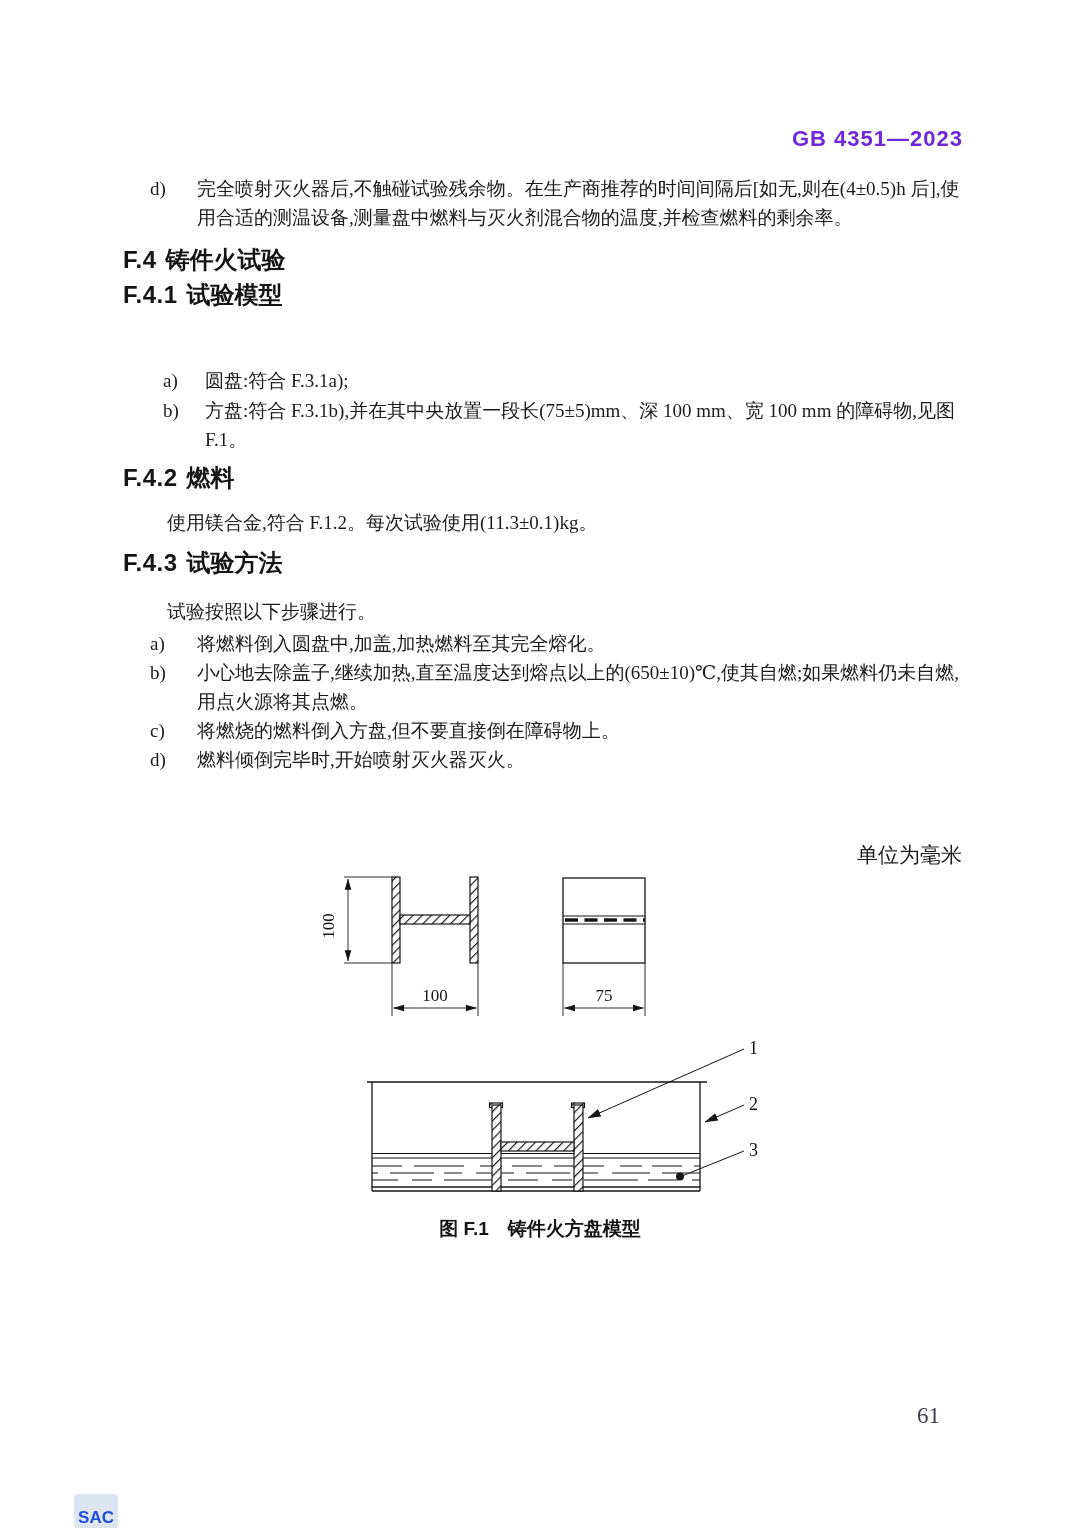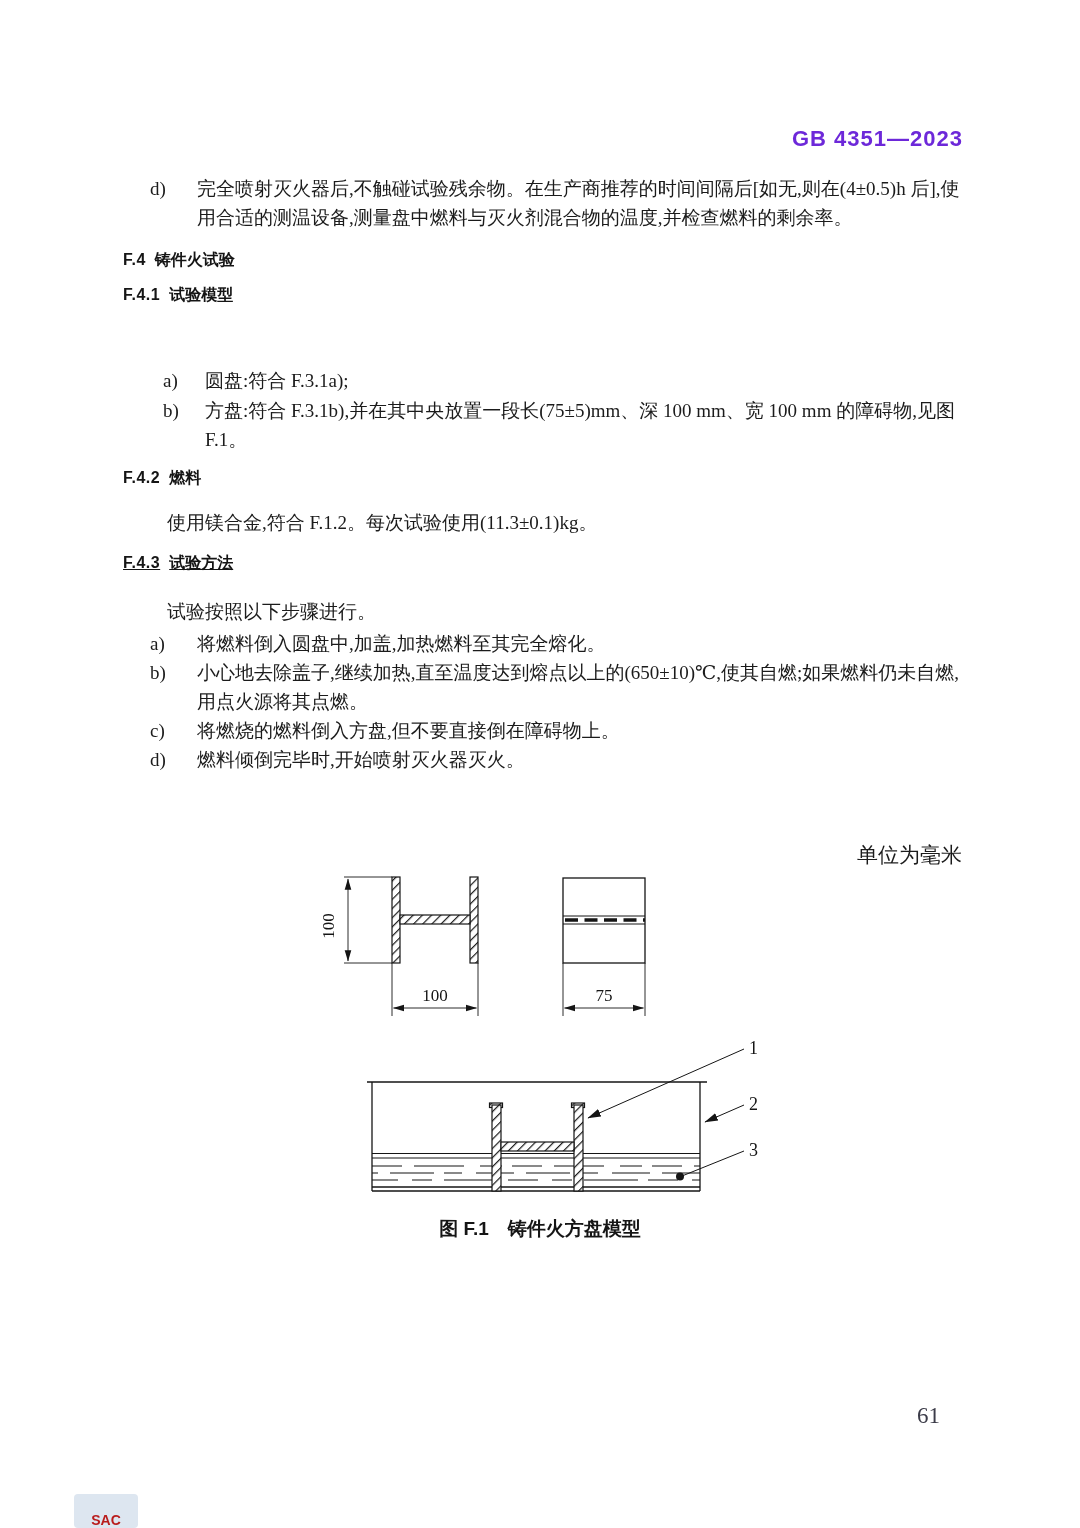--- a/index.html
+++ b/index.html
@@ -23,21 +23,21 @@
     font-size: 22px;
     letter-spacing: 1px;
     color: #6d28d9;
   }
   .heading {
     left: 123px;
     display: flex;
     gap: 9px;
     font-family: "Liberation Sans", "DejaVu Sans", sans-serif;
     font-weight: 700;
-    font-size: 16px;
+    font-size: 24px;
     line-height: 24px;
     color: #151515;
   }
   .heading .h-num { letter-spacing: 0.5px; }
   .para { line-height: 29px; }
   .list-item { display: flex; line-height: 29px; }
   .list-item .marker { flex: 0 0 auto; }
   .list-item .itext { flex: 1 1 auto; }
   .mk47 .marker { width: 47px; }
   .mk42 .marker { width: 42px; }
@@ -50,32 +50,32 @@
     text-align: center;
     font-family: "Liberation Sans", "DejaVu Sans", sans-serif;
     font-weight: 700;
     font-size: 19px;
     color: #151515;
   }
   .page-number { top: 1403px; left: 917px; font-size: 23px; color: #3c3c49; }
   .watermark {
     left: 74px;
     top: 1494px;
-    width: 64px;
+    width: 44px;
     height: 34px;
     background: #dde6f0;
     border-radius: 4px;
     overflow: hidden;
     display: flex;
     align-items: flex-end;
     justify-content: center;
     font-family: "Liberation Sans", "DejaVu Sans", sans-serif;
     font-weight: 700;
-    font-size: 14px;
-    color: #b91c1c;
+    font-size: 17px;
+    color: #1d4ed8;
   }
   .figure-svg { position: absolute; top: 862px; left: 300px; }
   svg text { font-family: "Liberation Serif", "DejaVu Serif", serif; }
 </style>
 </head>
 <body>
 
 <div class="page">
 
   <div class="abs doc-number">GB 4351—2023</div>
@@ -106,21 +106,21 @@
     <div class="itext">方盘:符合 F.3.1b),并在其中央放置一段长(75±5)mm、深 100 mm、宽 100 mm 的障碍物,见图 F.1。</div>
   </div>
 
   <div class="abs heading" style="top:466px;">
     <span class="h-num">F.4.2</span>
     <span class="h-title">燃料</span>
   </div>
 
   <div class="abs para" style="top:508px; left:167px; width:796px;">使用镁合金,符合 F.1.2。每次试验使用(11.3±0.1)kg。</div>
 
-  <div class="abs heading" style="top:551px;text-decoration:underline;">
+  <div class="abs heading" style="top:551px;">
     <span class="h-num">F.4.3</span>
     <span class="h-title">试验方法</span>
   </div>
 
   <div class="abs para" style="top:597px; left:167px; width:796px;">试验按照以下步骤进行。</div>
 
   <div class="abs list-item mk47" style="top:629px; left:150px; width:813px;">
     <span class="marker">a)</span>
     <div class="itext">将燃料倒入圆盘中,加盖,加热燃料至其完全熔化。</div>
   </div>

